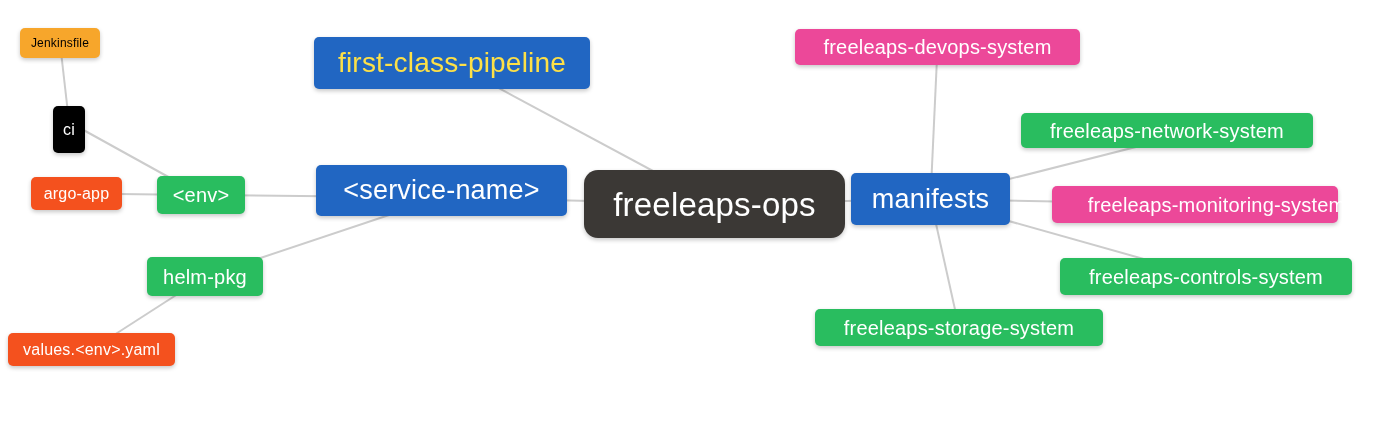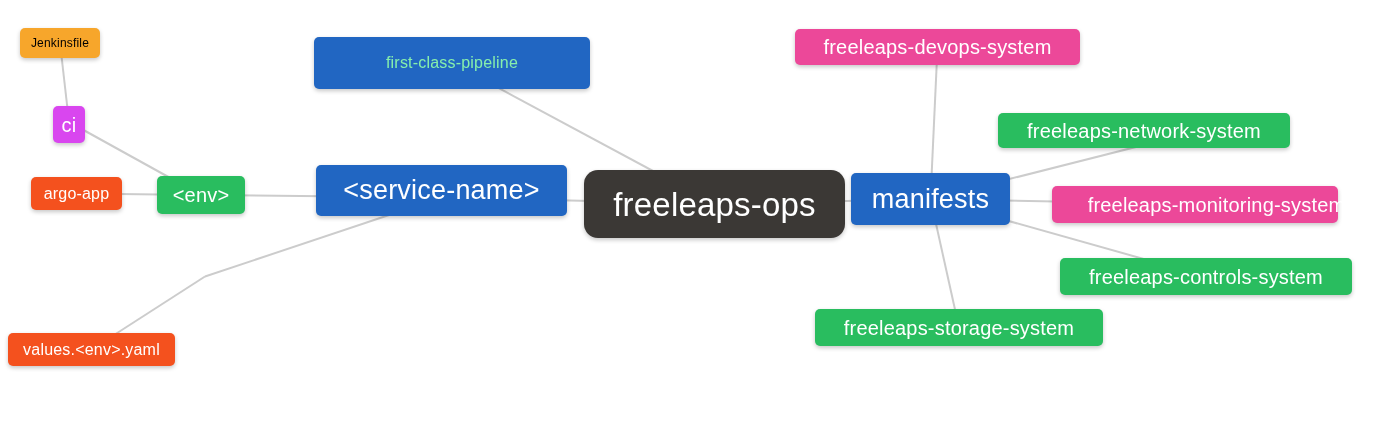--- a/index.html
+++ b/index.html
@@ -57,26 +57,27 @@
       <line x1="441.5" y1="197.5" x2="714.5" y2="204" stroke="#cccccc" stroke-width="2"></line>
       <line x1="714.5" y1="204" x2="930.5" y2="199" stroke="#cccccc" stroke-width="2"></line>
       <line x1="930.5" y1="199" x2="937.5" y2="47" stroke="#cccccc" stroke-width="2"></line>
       <line x1="930.5" y1="199" x2="1201" y2="130.5" stroke="#cccccc" stroke-width="2"></line>
       <line x1="930.5" y1="199" x2="1212.5" y2="204.5" stroke="#cccccc" stroke-width="2"></line>
       <line x1="930.5" y1="199" x2="1206" y2="276.5" stroke="#cccccc" stroke-width="2"></line>
       <line x1="930.5" y1="199" x2="959" y2="327.5" stroke="#cccccc" stroke-width="2"></line>
     </svg>
 
 <div class="node" style="left: 20px; top: 28px; width: 80px; height: 30px; font-size: 12px; background: rgb(247, 166, 43); color: #000000;">Jenkinsfile</div>
-    <div class="node" style="left: 53px; top: 106px; width: 32px; height: 37px; font-size: 20px; background: #d946ef; color: rgb(255, 255, 255);">ci</div>
+    <div class="node" style="left: 53px; top: 106px; width: 32px; height: 47px; font-size: 16px; background: #000000; color: rgb(255, 255, 255);">ci</div>
     <div class="node" style="left: 31px; top: 177px; width: 91px; height: 33px; font-size: 16px; background: rgb(244, 81, 30); color: rgb(255, 255, 255);">argo-app</div>
     <div class="node" style="left: 157px; top: 176px; width: 88px; height: 38px; font-size: 20px; background: rgb(41, 189, 95); color: rgb(255, 255, 255);">&lt;env&gt;</div>
+    <div class="node" style="left: 147px; top: 257px; width: 116px; height: 39px; font-size: 20px; background: rgb(41, 189, 95); color: rgb(255, 255, 255);">helm-pkg</div>
     <div class="node" style="left: 8px; top: 333px; width: 167px; height: 33px; font-size: 16px; background: rgb(244, 81, 30); color: rgb(255, 255, 255);">values.&lt;env&gt;.yaml</div>
-    <div class="node" style="left: 314px; top: 37px; width: 276px; height: 52px; font-size: 16px; background: rgb(33, 102, 194); color: #86efac;">first-class-pipeline</div>
+    <div class="node" style="left: 314px; top: 37px; width: 276px; height: 52px; font-size: 28px; background: rgb(33, 102, 194); color: #fde047;">first-class-pipeline</div>
     <div class="node" style="left: 316px; top: 165px; width: 251px; height: 51px; font-size: 27px; background: rgb(33, 102, 194); color: rgb(255, 255, 255);">&lt;service-name&gt;</div>
     <div class="node root" style="left: 584px; top: 170px; width: 261px; height: 68px; font-size: 33px; background: rgb(59, 56, 53); color: rgb(255, 255, 255);">freeleaps-ops</div>
     <div class="node" style="left: 851px; top: 173px; width: 159px; height: 52px; font-size: 27px; background: rgb(33, 102, 194); color: rgb(255, 255, 255);">manifests</div>
     <div class="node" style="left: 795px; top: 29px; width: 285px; height: 36px; font-size: 20px; background: #ec4899; color: rgb(255, 255, 255);">freeleaps-devops-system</div>
-    <div class="node" style="left: 998px; top: 113px; width: 292px; height: 35px; font-size: 20px; background: rgb(41, 189, 95); color: rgb(255, 255, 255);">freeleaps-network-system</div>
+    <div class="node" style="left: 1021px; top: 113px; width: 292px; height: 35px; font-size: 20px; background: rgb(41, 189, 95); color: rgb(255, 255, 255);">freeleaps-network-system</div>
     <div class="node" style="left: 1052px; top: 186px; width: 286px; height: 37px; font-size: 20px; background: #ec4899; color: rgb(255, 255, 255); padding-left: 43px;">freeleaps-monitoring-system</div>
     <div class="node" style="left: 1060px; top: 258px; width: 292px; height: 37px; font-size: 20px; background: rgb(41, 189, 95); color: rgb(255, 255, 255);">freeleaps-controls-system</div>
     <div class="node" style="left: 815px; top: 309px; width: 288px; height: 37px; font-size: 20px; background: rgb(41, 189, 95); color: rgb(255, 255, 255);">freeleaps-storage-system</div>
   </div>
 
 </body></html>

